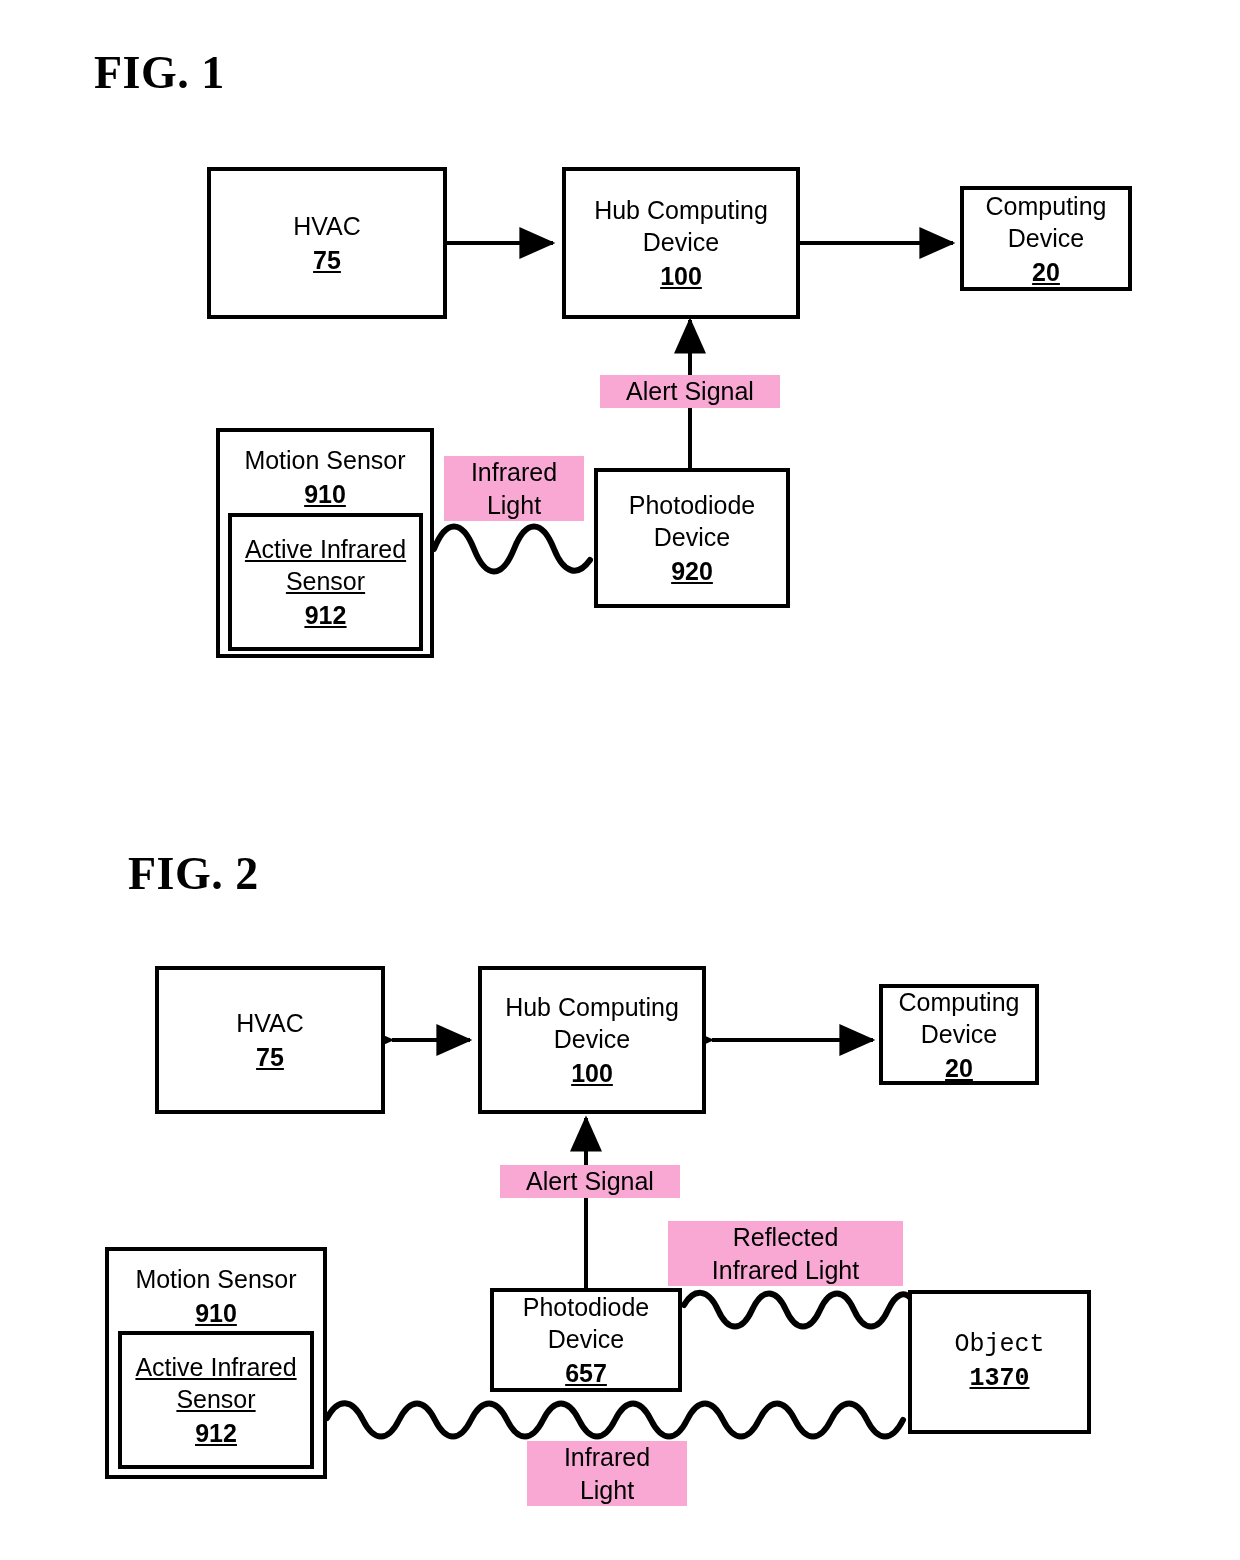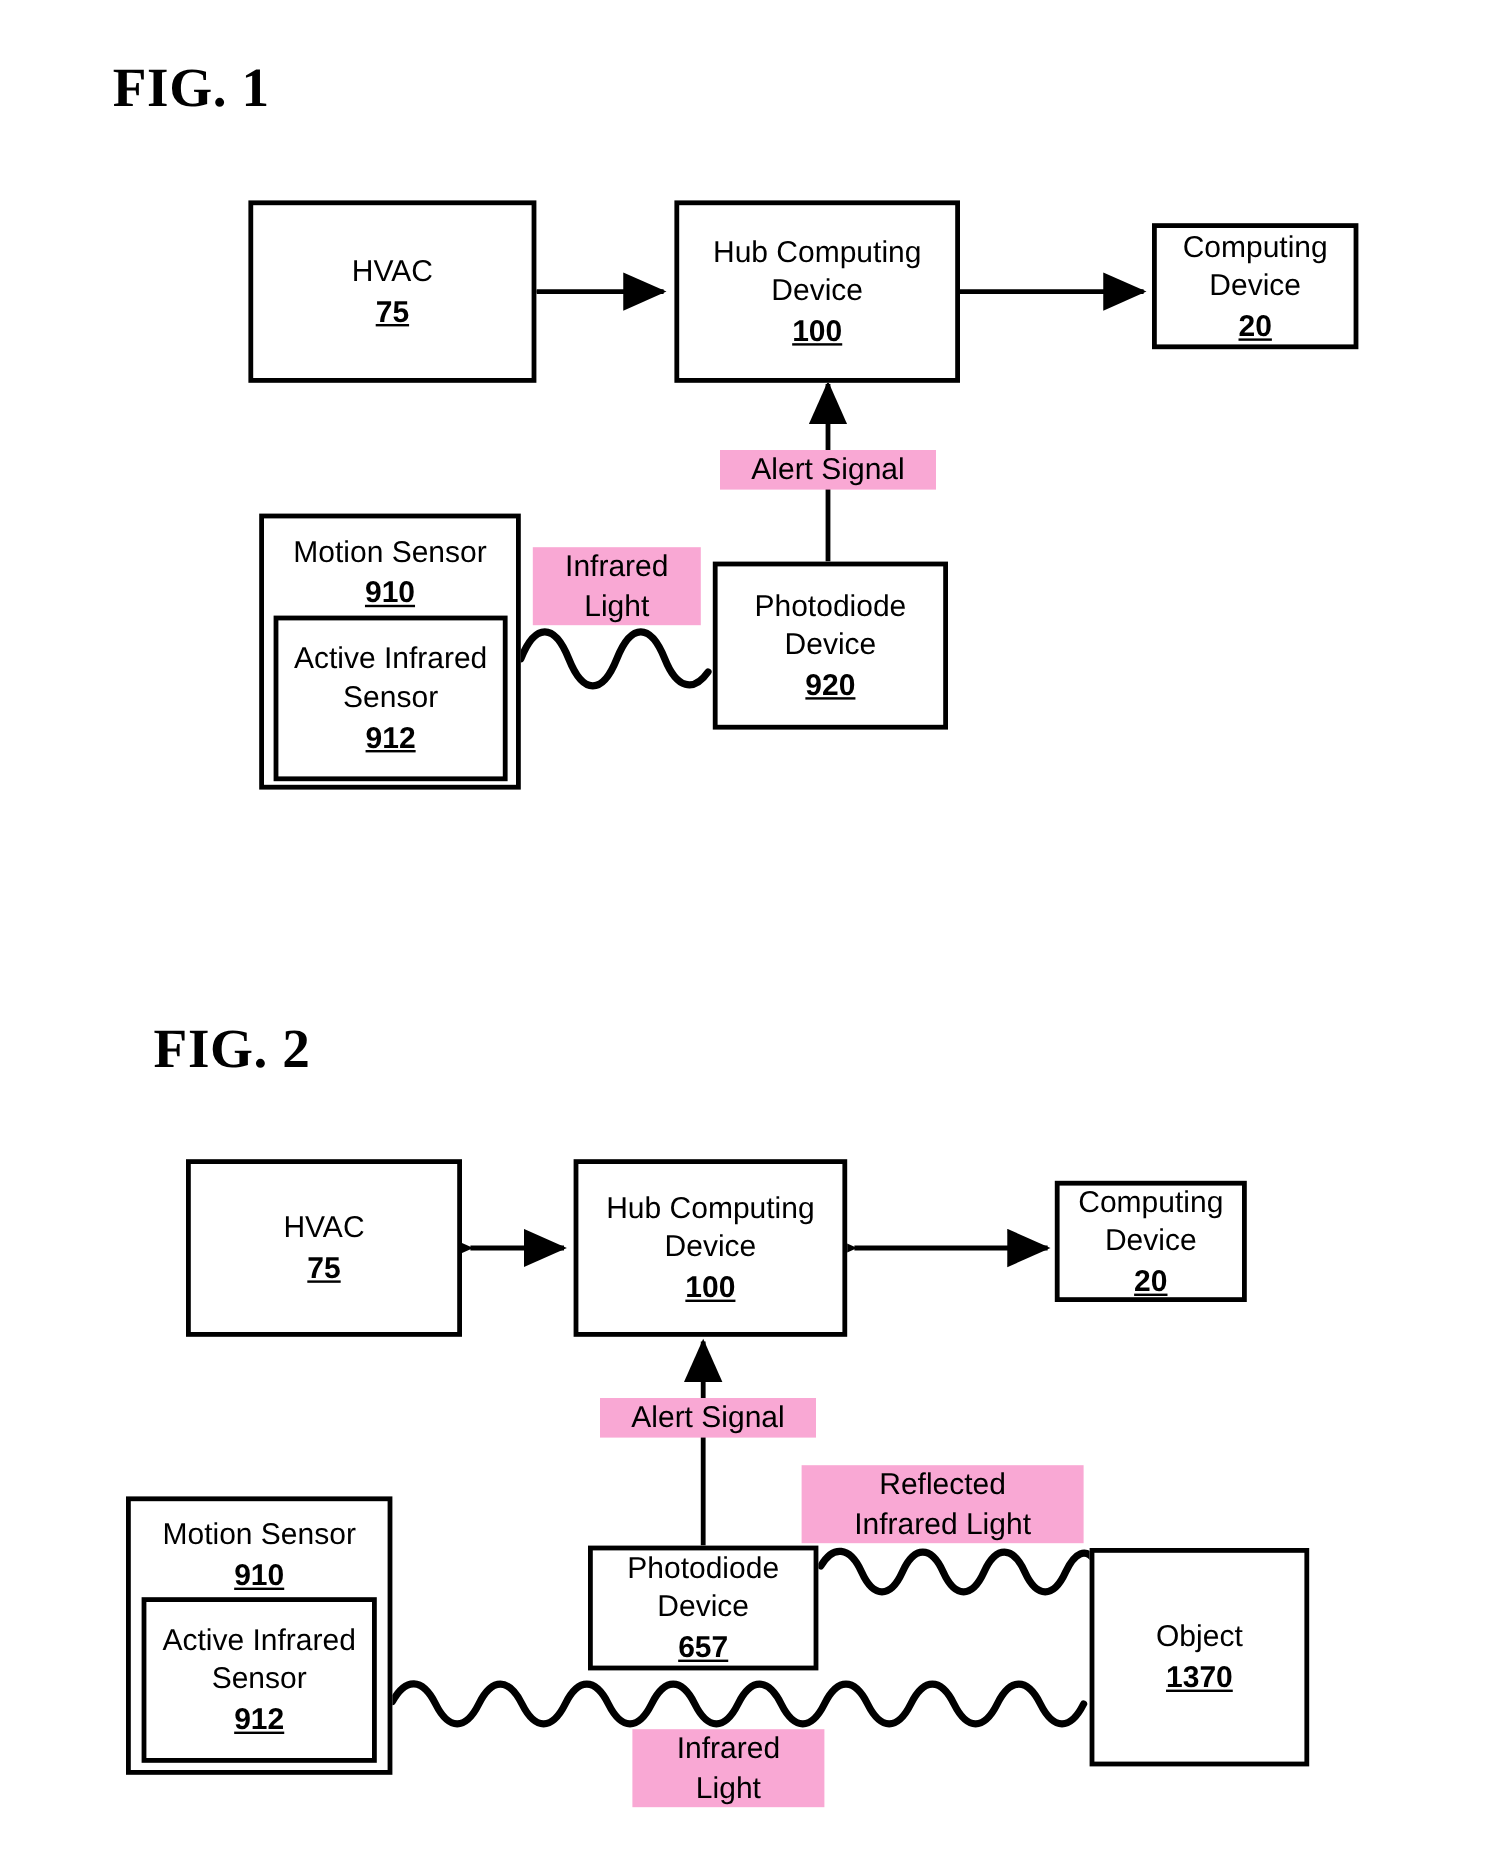--- a/index.html
+++ b/index.html
@@ -54,20 +54,21 @@
   .node .ttl { display: block; }
   .node .ref {
     display: block;
     font-weight: bold;
     text-decoration: underline;
     text-underline-offset: 2px;
     margin-top: 2px;
   }
   .node.inner {
     border-width: 4px;
+    text-decoration: underline;
   }
   
   .lbl {
     position: absolute;
     font-size: 25px;
     line-height: 1.3;
     text-align: center;
     color: #000;
     background: #f9a8d4;
     white-space: pre-line;
@@ -199,21 +200,21 @@
 Sensor</span>
   <span class="ref">912</span>
 </div>
 
 <div class="node" id="f2-photodiode" style="left:490px; top:1288px; width:192px; height:104px;">
   <span class="ttl">Photodiode
 Device</span>
   <span class="ref">657</span>
 </div>
 
-<div class="node" id="f2-object" style="left:908px; top:1290px; width:183px; height:182px;">
+<div class="node" id="f2-object" style="left:908px; top:1290px; width:183px; height:144px;font-family:Liberation Mono, monospace;">
   <span class="ttl">Object</span>
   <span class="ref">1370</span>
 </div>
 
 <div class="lbl" id="f2-alert" style="left:500px; top:1165px; width:180px;">Alert Signal</div>
 
 <div class="lbl" id="f2-reflected" style="left:668px; top:1221px; width:235px;">Reflected
 Infrared Light</div>
 
 <div class="lbl" id="f2-infrared-bottom" style="left:527px; top:1441px; width:160px;">Infrared

